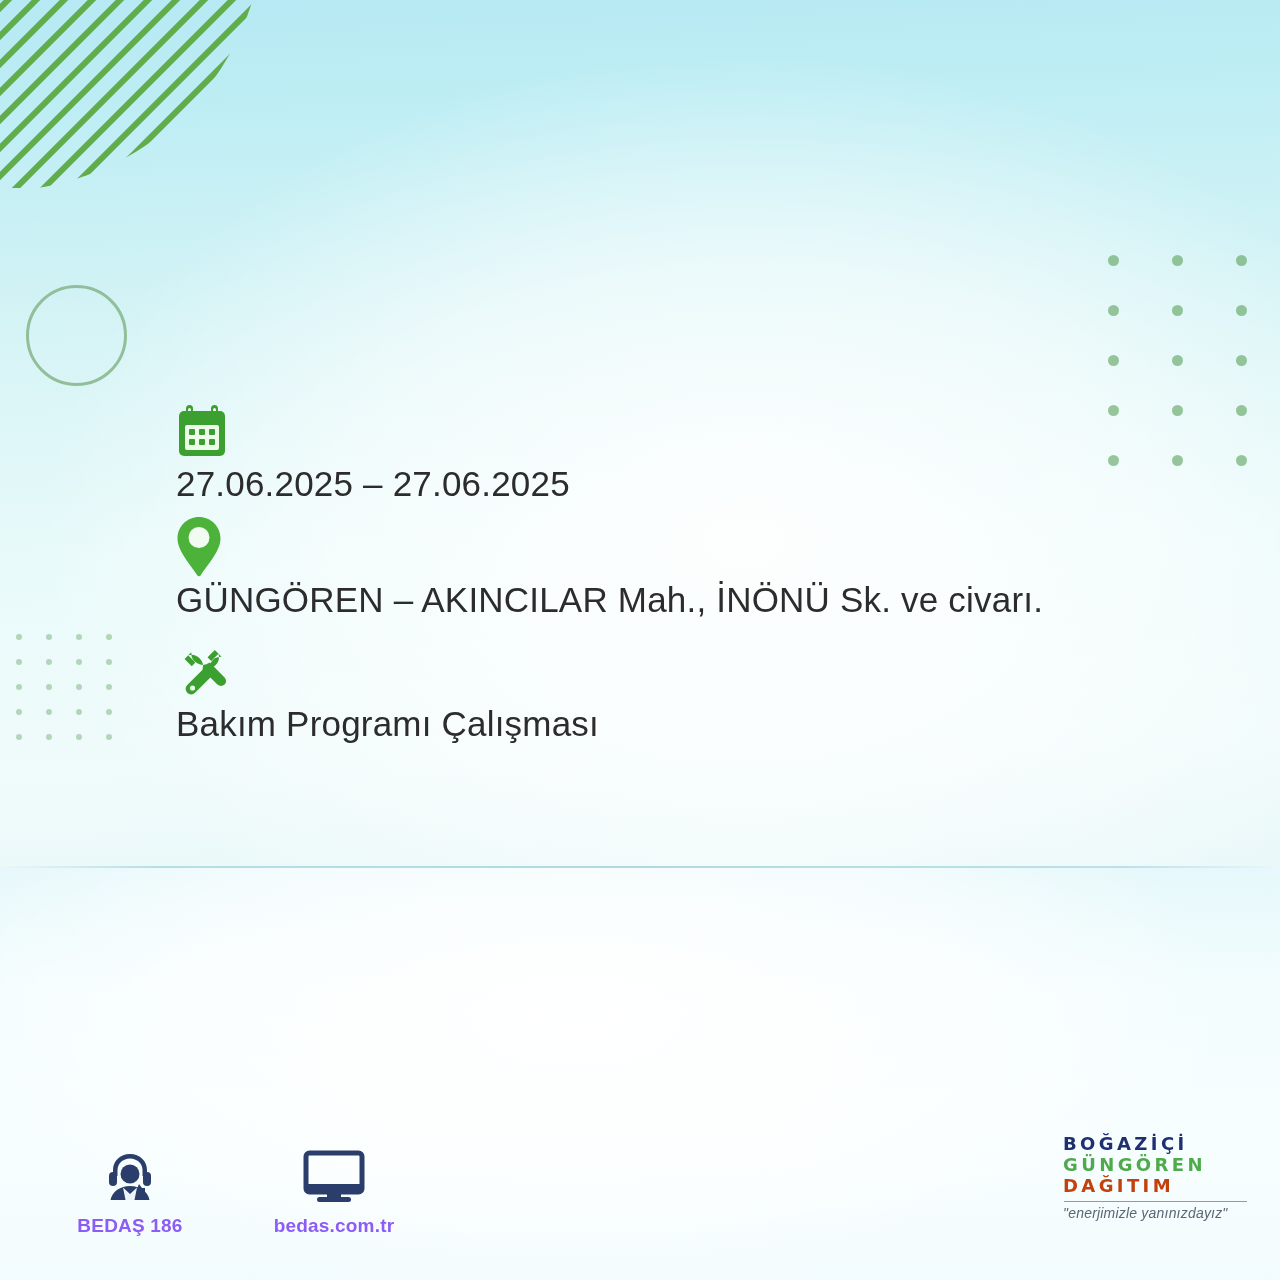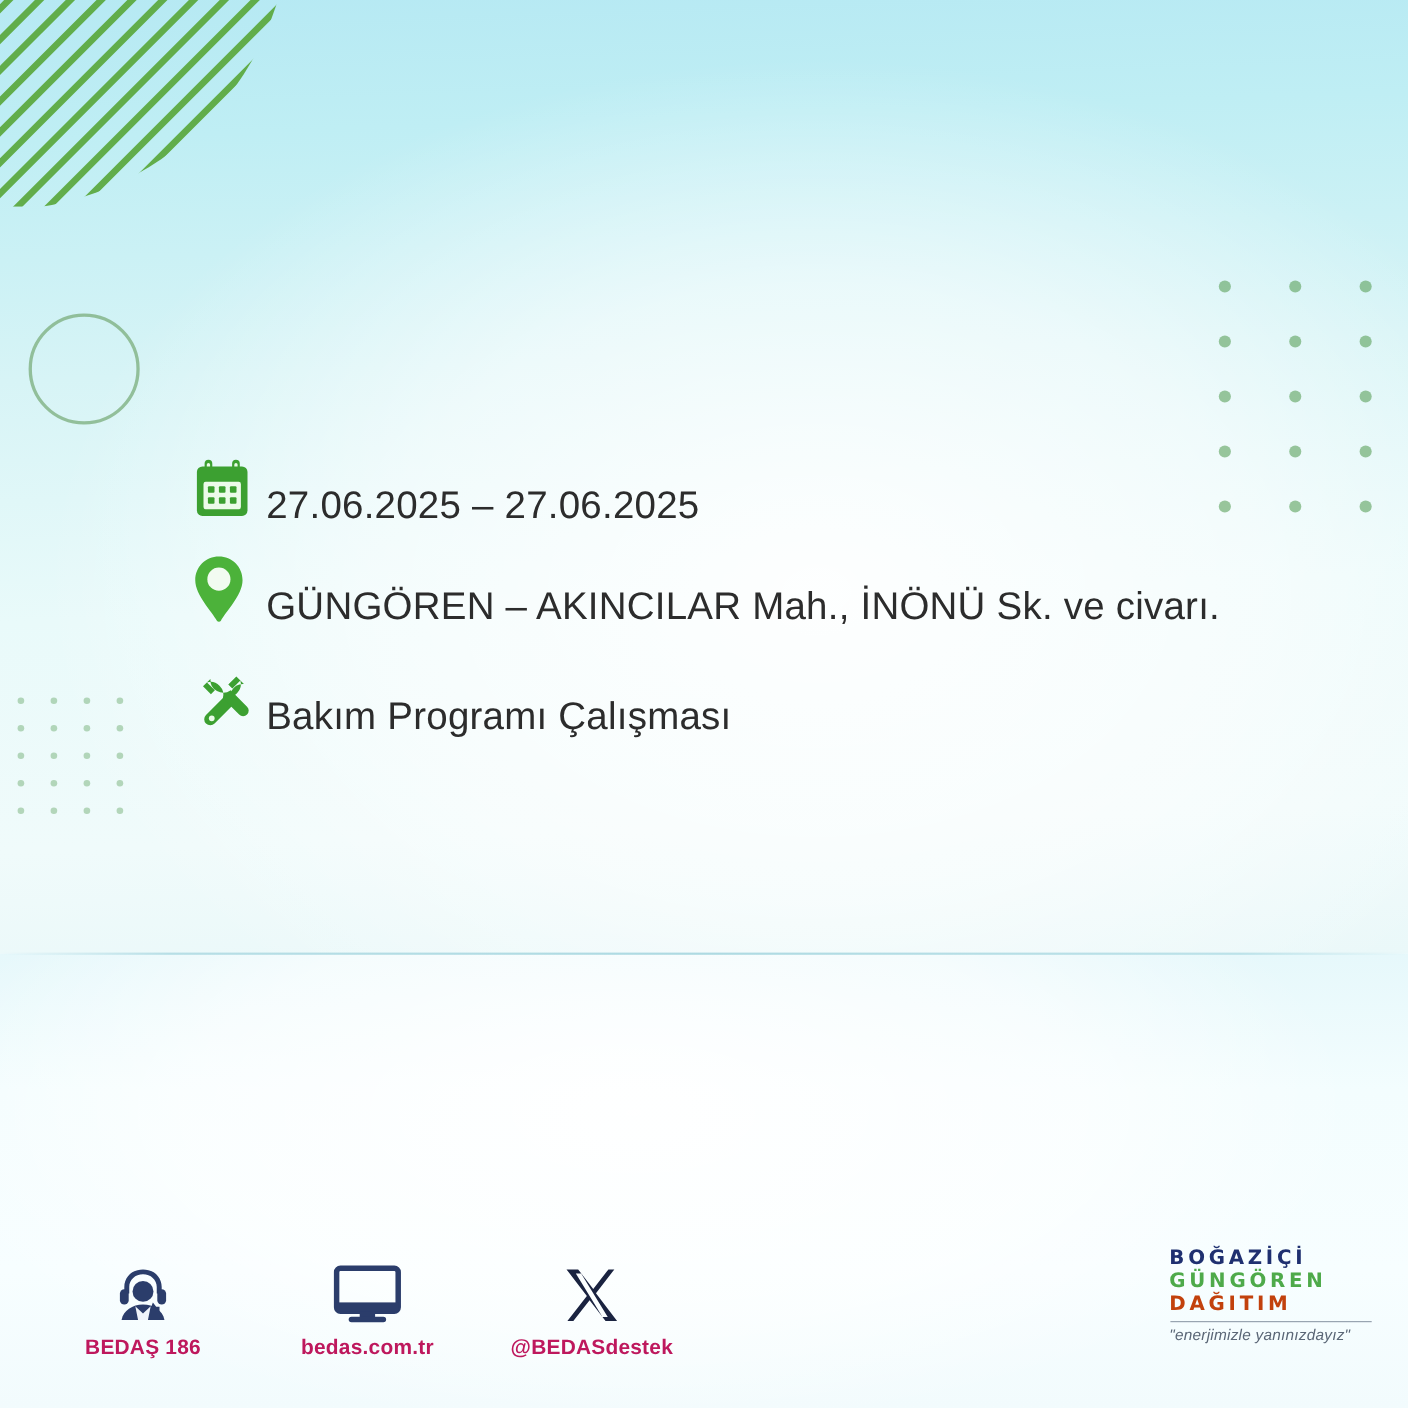--- a/index.html
+++ b/index.html
@@ -124,22 +124,23 @@
   }
 
   
   .info-list {
     position: absolute;
     left: 176px; top: 398px;
     width: 1070px;
   }
   .info-row {
     display: flex;
-    align-items: flex-end;
+    align-items: flex-start;
     min-height: 82px;
+    flex-direction: column;
   }
   .info-row .row-icon {
     flex: 0 0 66px;
     width: 66px;
     height: 72px;
     display: flex;
     align-items: center;
     justify-content: flex-start;
   }
   .info-row .row-text {
@@ -171,21 +172,21 @@
     height: 66px;
     display: flex;
     align-items: flex-end;
     justify-content: center;
   }
   .contact-label {
     margin-top: 9px;
     font-family: "Liberation Sans", sans-serif;
     font-size: 19px;
     font-weight: 700;
-    color: #be185d;
+    color: #8b5cf6;
     letter-spacing: 0.2px;
     white-space: nowrap;
   }
 
   .brand-logo {
     position: absolute;
     left: 1063px; top: 1133px;
     width: 200px;
     text-align: left;
   }
@@ -375,29 +376,20 @@
         <svg width="62" height="56" viewBox="0 0 62 56" xmlns="http://www.w3.org/2000/svg">
           <rect x="3" y="3" width="56" height="39" rx="3.5" fill="none" stroke="#2b3d6b" stroke-width="5"></rect>
           <rect x="3" y="34" width="56" height="8" fill="#2b3d6b"></rect>
           <rect x="24" y="42" width="14" height="6" fill="#2b3d6b"></rect>
           <rect x="14" y="47" width="34" height="5" rx="2.5" fill="#2b3d6b"></rect>
         </svg>
       </div>
       <div class="contact-label">bedas.com.tr</div>
     </div>
 
-    <div class="contact-item">
-      <div class="contact-icon">
-        <svg width="56" height="56" viewBox="0 0 56 56" xmlns="http://www.w3.org/2000/svg">
-          <path d="M5 4 L23.5 28.2 L5.8 51 L11.2 51 L26 32 L40.5 51 L51 51 L31.8 25.6 L48.5 4 L43.1 4 L29.3 21.8 L15.6 4 Z
-                   M13.5 7.8 L18.3 7.8 L42.5 47.2 L37.7 47.2 Z" fill="#1a2340"></path>
-        </svg>
-      </div>
-      <div class="contact-label">@BEDASdestek</div>
-    </div>
 
   </div>
 
   <div class="brand-logo">
     <div class="brand-line" id="brand-line-1">BOĞAZİÇİ</div>
     <div class="brand-line" id="brand-line-2">GÜNGÖREN</div>
     <div class="brand-line" id="brand-line-3">DAĞITIM</div>
     <div class="brand-rule"></div>
     <div class="brand-tagline">"enerjimizle yanınızdayız"</div>
   </div>

